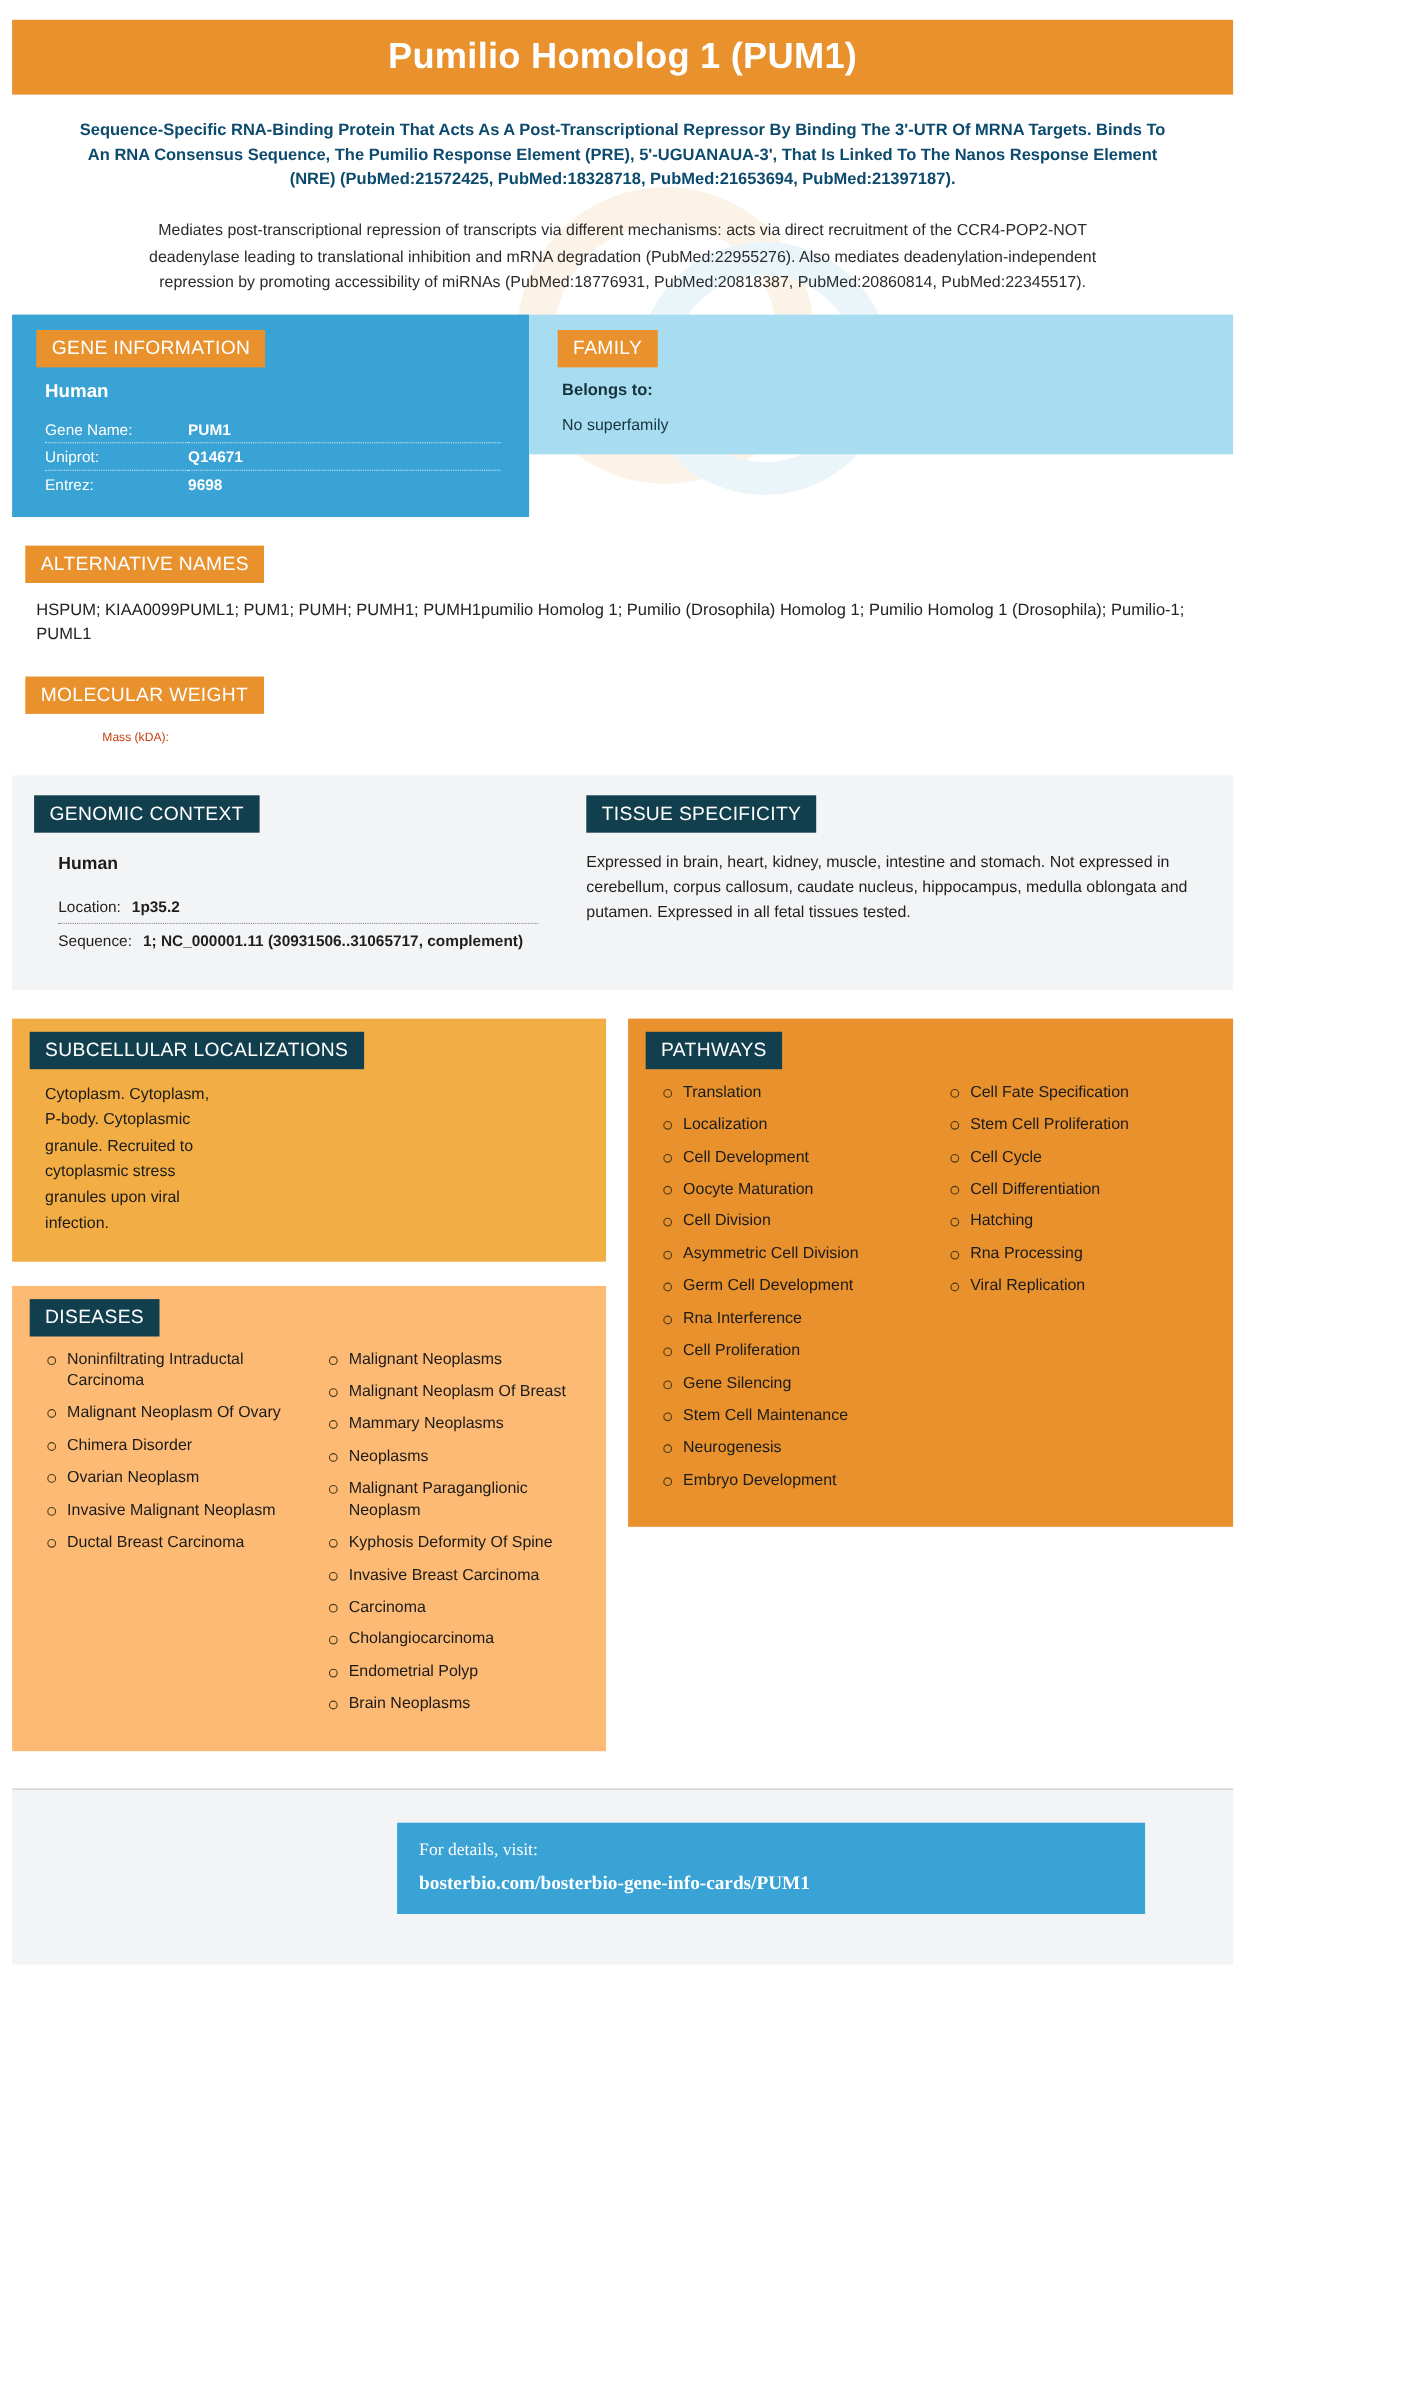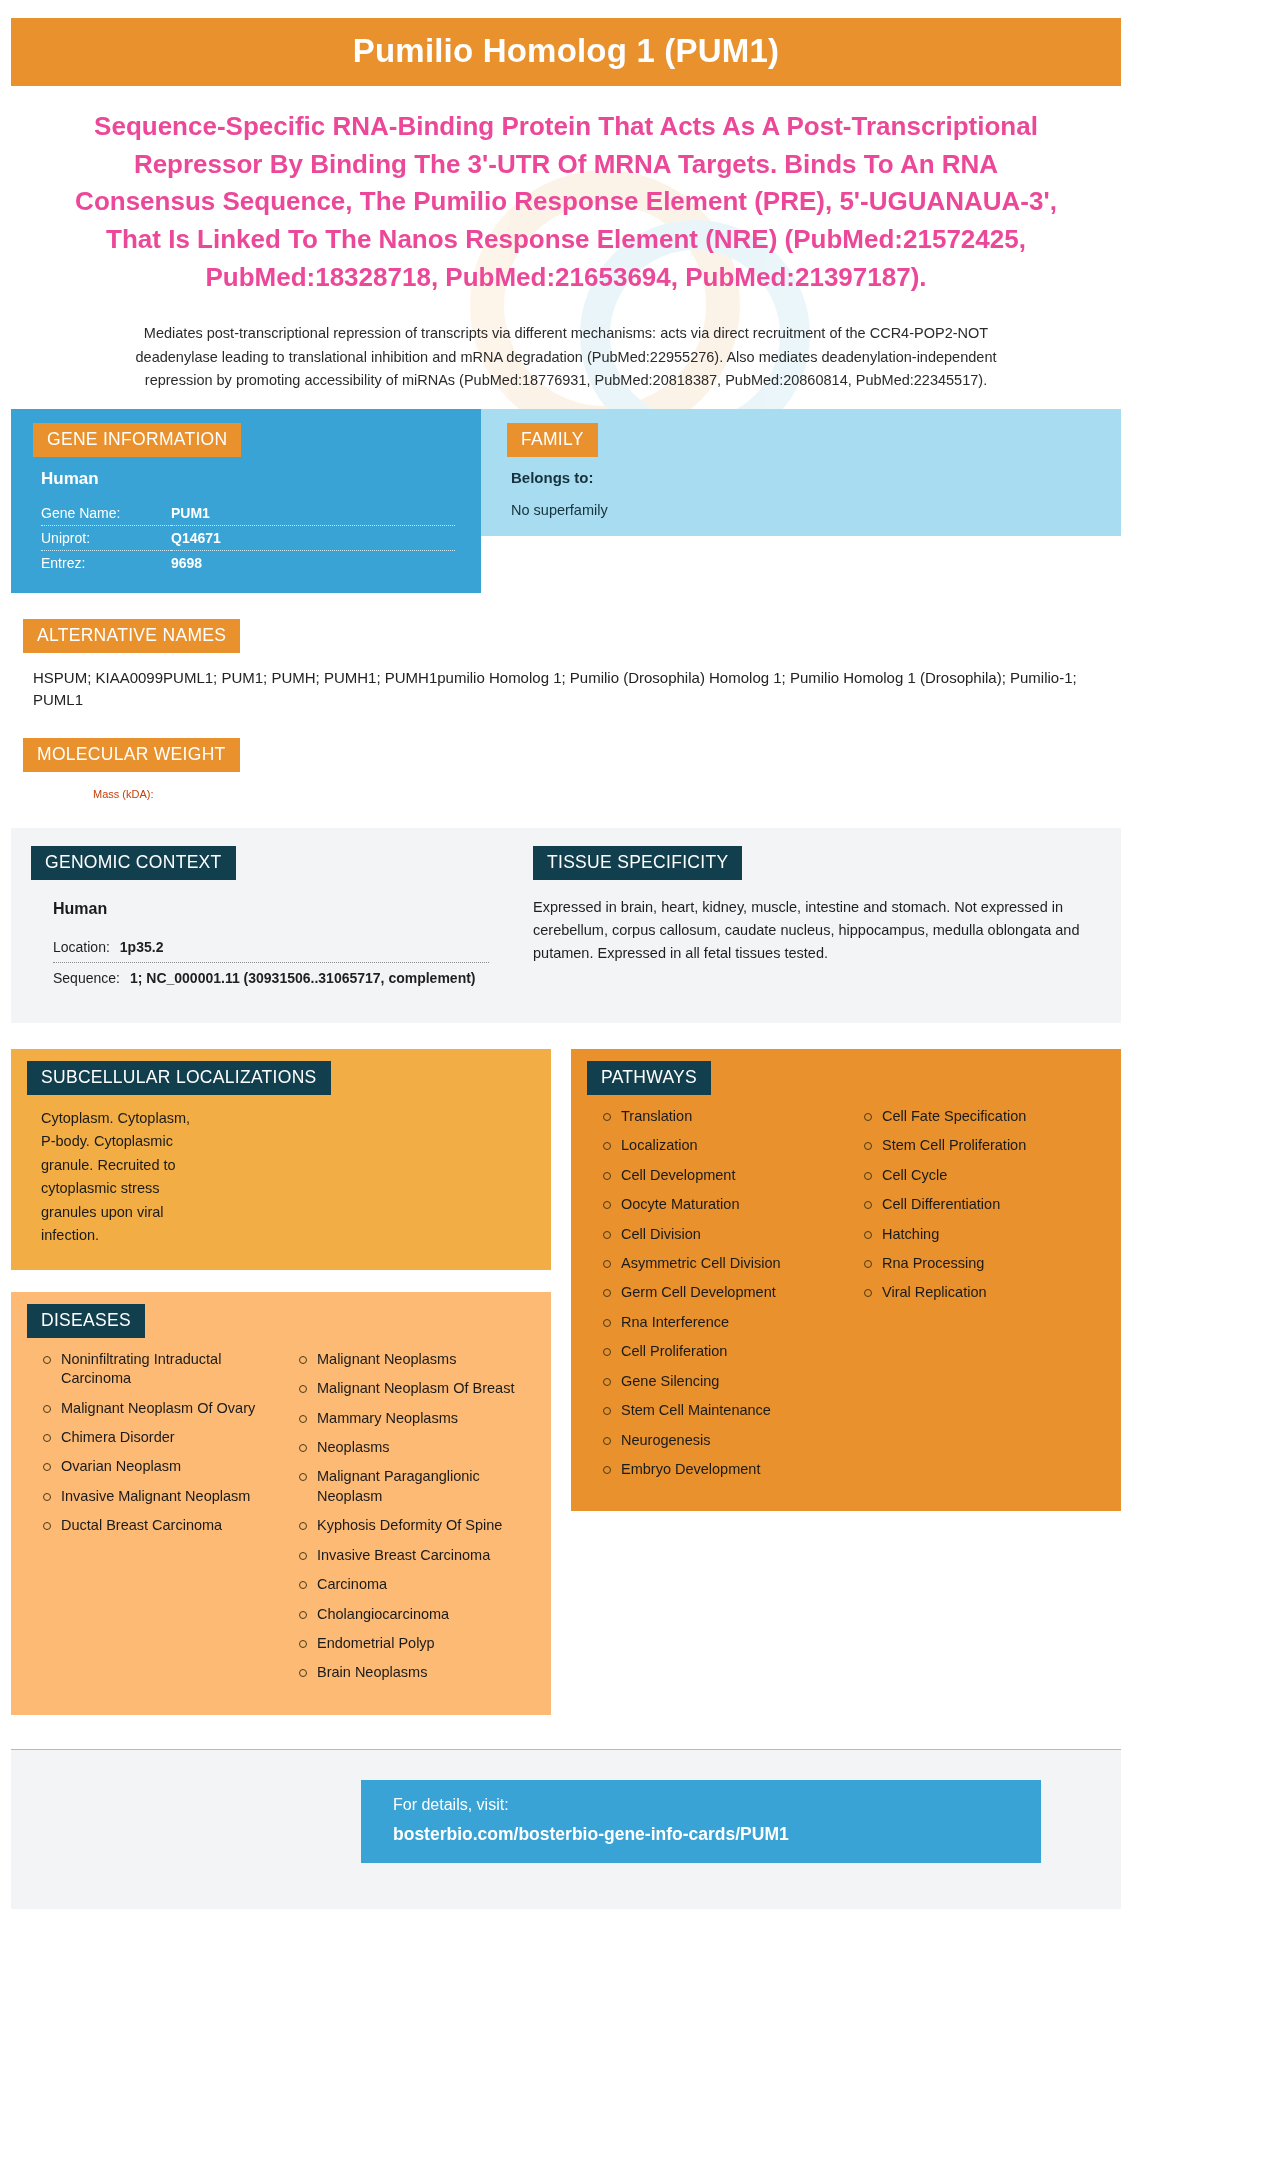--- a/index.html
+++ b/index.html
@@ -27,24 +27,24 @@
   .title-bar h1 {
     margin: 0;
     color: #ffffff;
     font-size: 33px;
     font-weight: bold;
     letter-spacing: .2px;
   }
   .subtitle {
     margin: 22px 60px 0 60px;
     text-align: center;
-    font-size: 26px;
+    font-size: 15px;
     font-weight: bold;
     line-height: 1.45;
-    color: #ec4899;
+    color: #0c4a6e;
   }
   .desc {
     margin: 26px 100px 0 100px;
     text-align: center;
     font-size: 14.5px;
     line-height: 1.62;
     color: #2b2b2b;
   }
 
   
@@ -161,22 +161,23 @@
   
   .footer-rule { margin: 34px 0 0 0; border-top: 1px solid #b9b9b9; }
   .footer-band {
     background: #f3f4f6;
     padding: 30px 0 46px 0;
   }
   .footer-box {
     background: #38a3d4;
     width: 680px;
     margin-left: 350px;
-    padding: 16px 22px 18px 32px;
+    padding: 16px 22px 18px 20px;
     color: #ffffff;
+    font-family: Liberation Serif, serif;
   }
   .footer-box .ft-small { font-size: 16px; margin-bottom: 10px; }
   .footer-box .ft-link { font-size: 17.5px; font-weight: bold; }
   .watermark {
     position: absolute;
     left: 430px; top: 150px;
     width: 430px; height: 330px;
     opacity: .10;
     pointer-events: none;
   }

